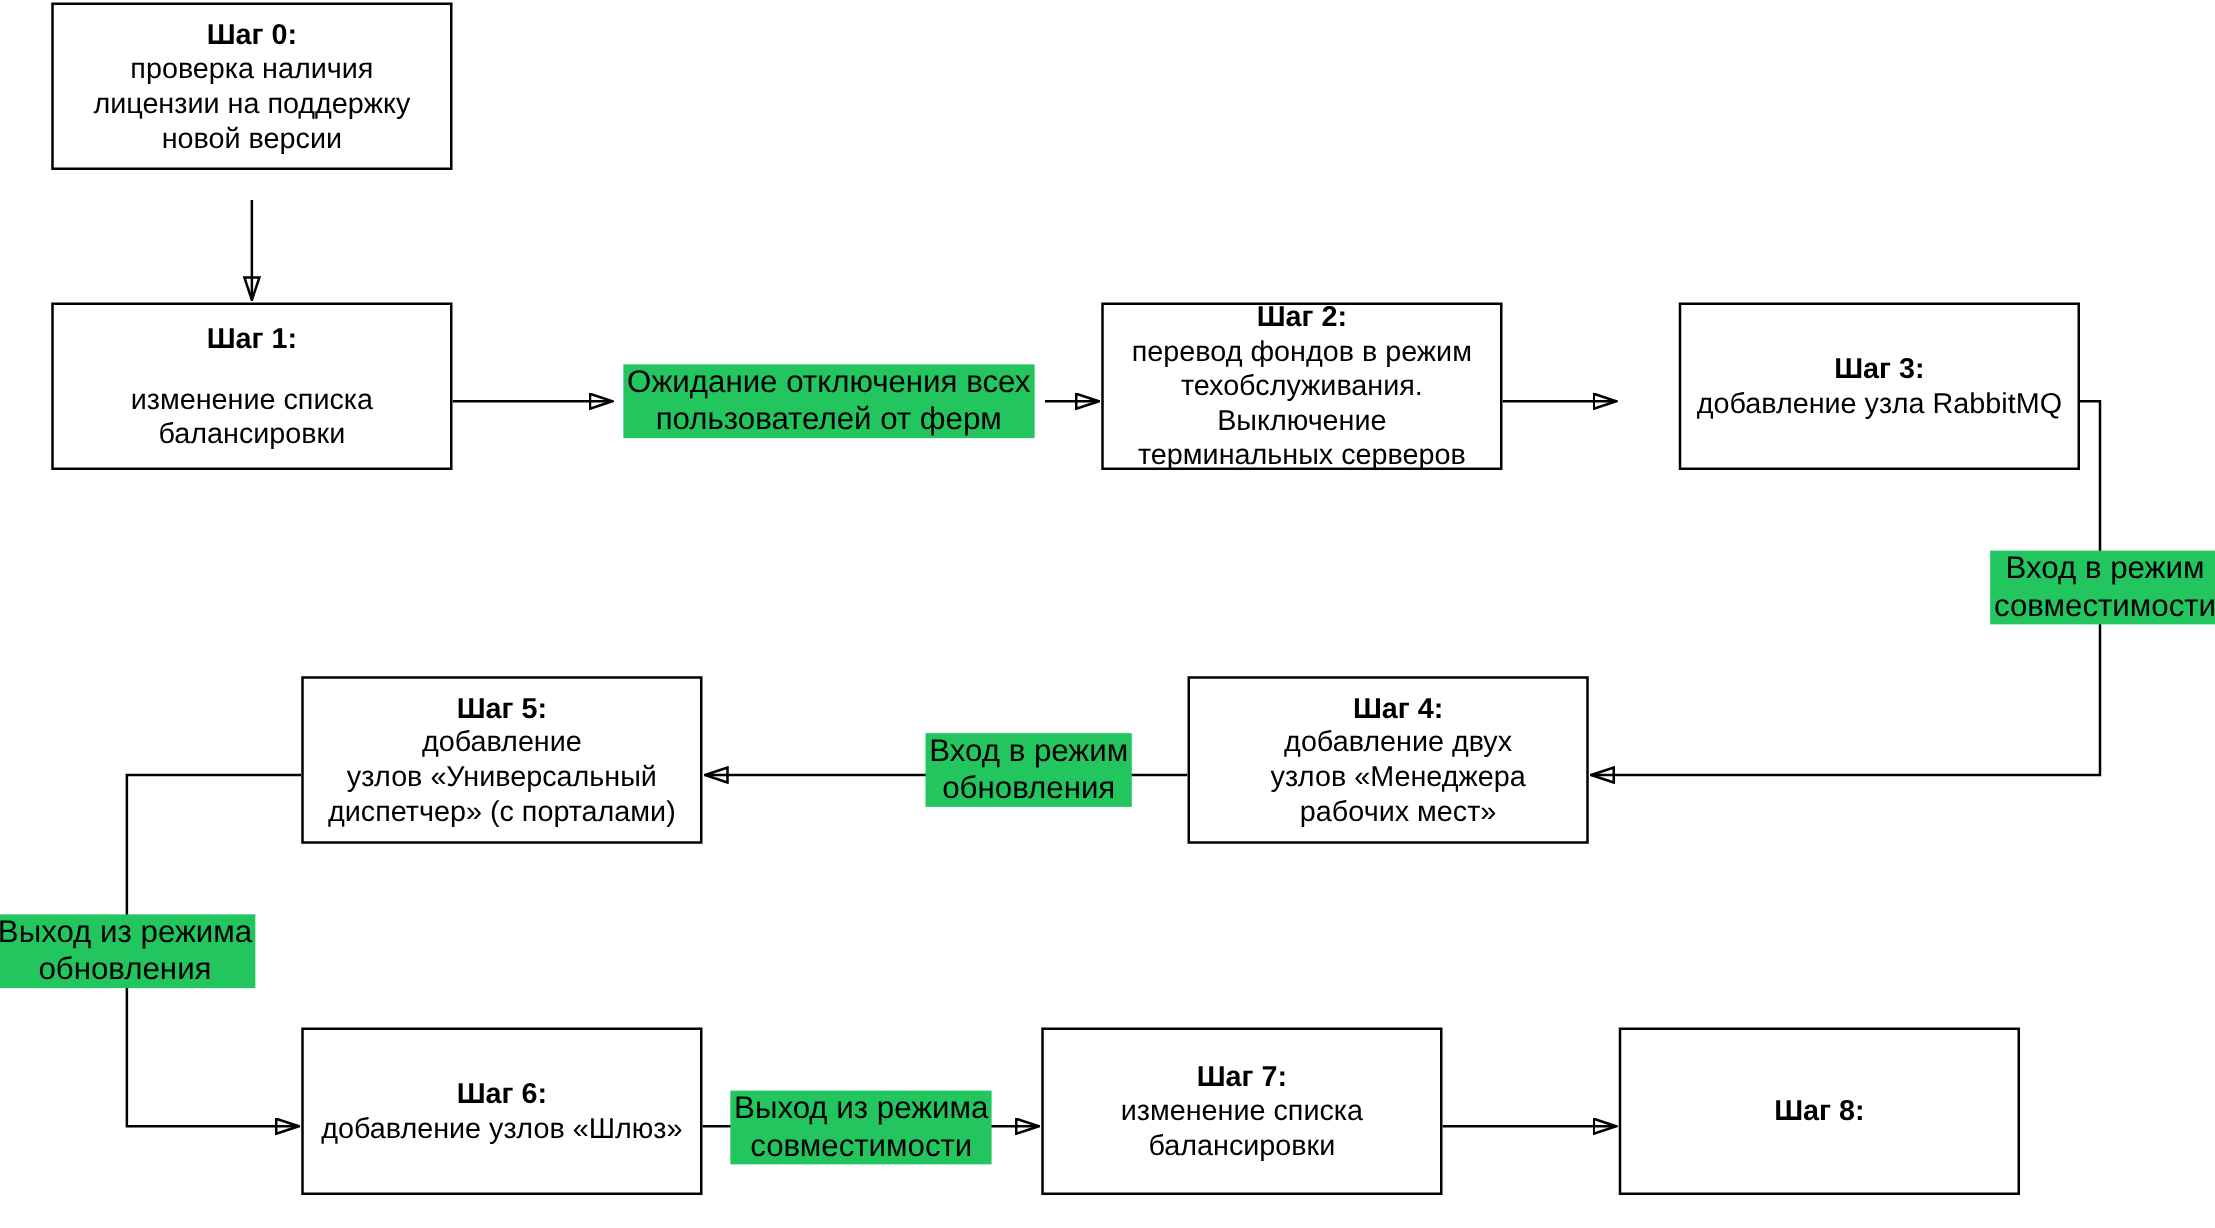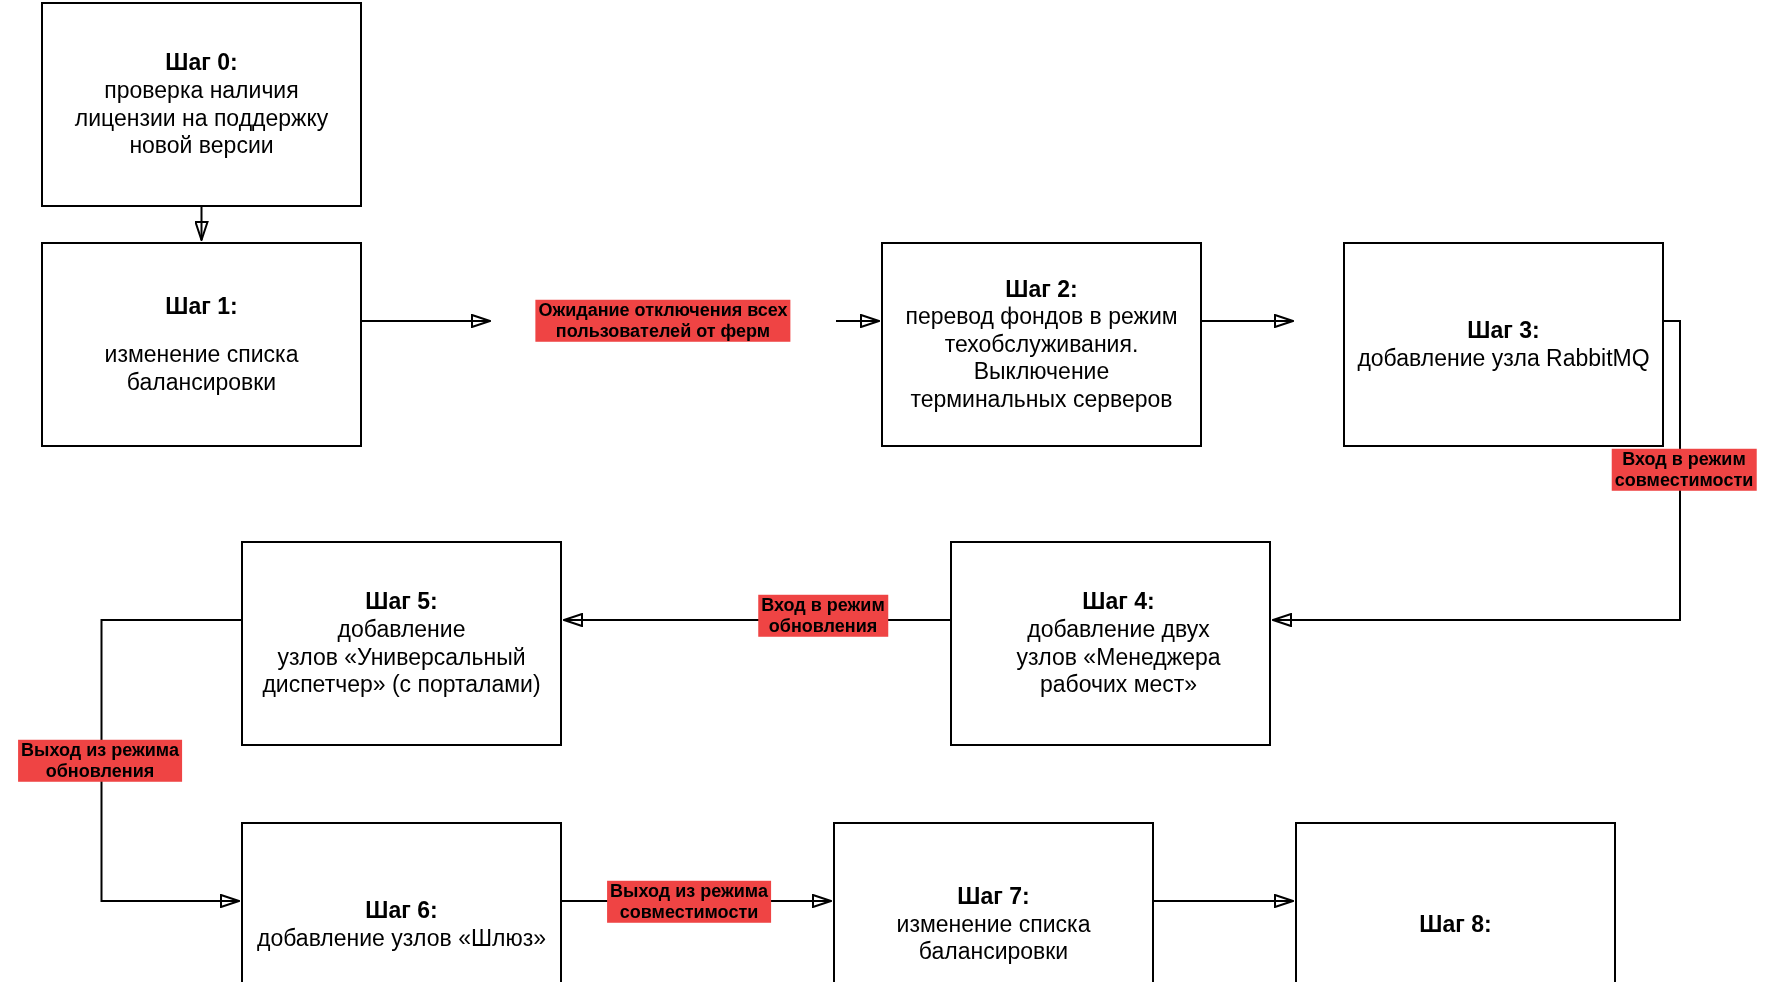--- a/index.html
+++ b/index.html
@@ -18,41 +18,41 @@
     width: 1772px; height: 982px;
   }
   .edges path {
     fill: none;
     stroke: #000000;
     stroke-width: 2;
   }
   .node {
     position: absolute;
     width: 321px;
-    height: 205px;
+    height: 134px;
     box-sizing: border-box;
     border: 2px solid #000000;
     background: #ffffff;
     display: flex;
     flex-direction: column;
     justify-content: center;
     align-items: center;
     text-align: center;
     font-size: 23px;
     line-height: 1.2;
     padding: 0 2px;
   }
   .node-title { font-weight: bold; white-space: pre-line; }
   .node-body  { white-space: pre-line; }
   .edge-label {
     position: absolute;
     transform: translate(-50%, -50%);
-    background: #ef4444;
-    font-size: 18px;
-    font-weight: bold;
+    background: #22c55e;
+    font-size: 25px;
+    font-weight: normal;
     line-height: 1.18;
     text-align: center;
     white-space: pre;
     padding: 0 3px;
   }
 </style>
 </head>
 <body>
 
 <div class="canvas">

